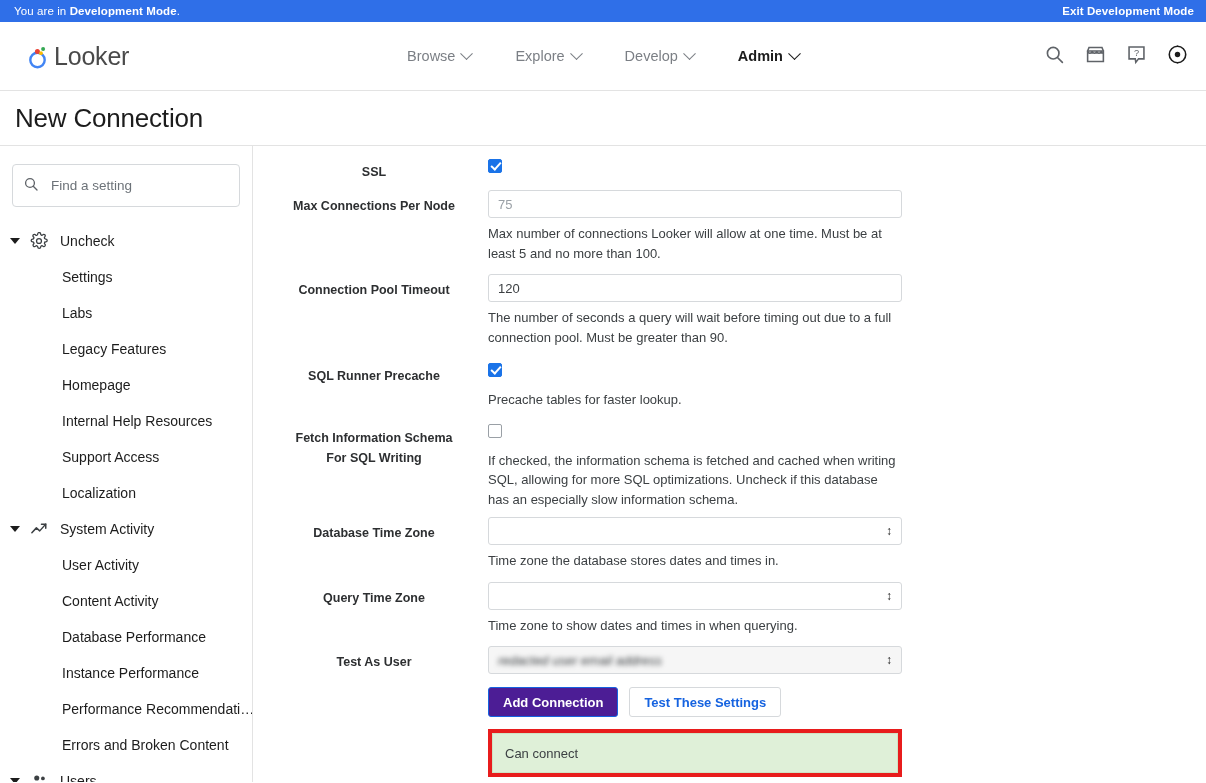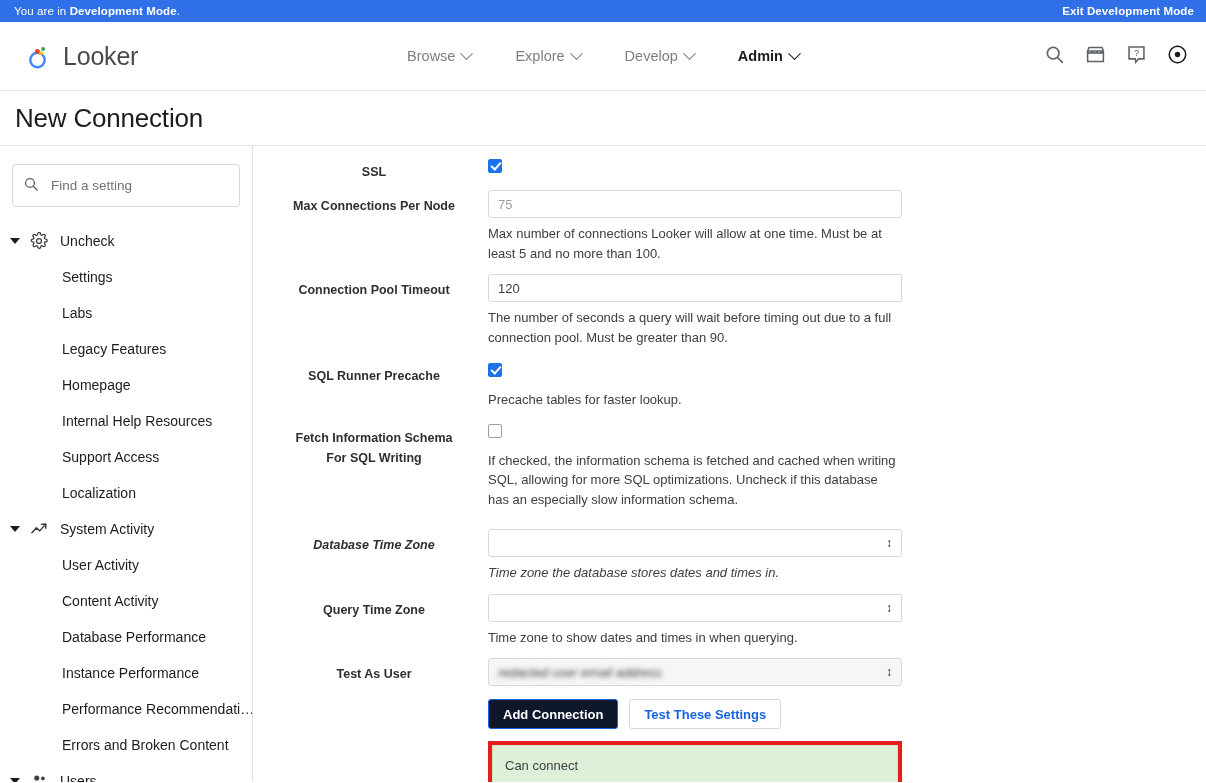--- a/index.html
+++ b/index.html
@@ -30,21 +30,21 @@
 
   
   #topnav {
     height: 69px;
     border-bottom: 1px solid #e3e3e3;
     display: flex;
     align-items: center;
     position: relative;
     padding: 0 18px 0 24px;
   }
-  #brand { display: flex; align-items: center; gap: 9px; }
+  #brand { display: flex; align-items: center; }
   #brand .logo { width: 30px; height: 30px; position: relative; }
   #brand .wordmark {
     font-size: 25px; color: #4a4a4a; font-weight: 400; letter-spacing: -.2px;
   }
   #mainmenu {
     position: absolute;
     left: 0; right: 0;
     display: flex;
     justify-content: center;
     gap: 44px;
@@ -231,21 +231,21 @@
   .btn {
     height: 30px;
     border-radius: 3px;
     font-family: inherit;
     font-size: 13px;
     font-weight: 700;
     display: inline-flex; align-items: center; justify-content: center;
     cursor: pointer;
     padding: 0 14px;
   }
-  .btn-primary { background: #0f172a; color: #fff; border: 1px solid #1663e0; }
+  .btn-primary { background: #4c1d95; color: #fff; border: 1px solid #1663e0; }
   .btn-secondary { background: #fff; color: #1663e0; border: 1px solid #d6d9dc; }
 
   
   #result-panel {
     margin-top: 12px;
     width: 414px;
     border: 4px solid #e81c1c;
     background: #dff0d8;
     padding: 0;
   }
@@ -432,21 +432,21 @@
     </div>
 
     <div class="form-row" style="margin-top:12px;">
       <div class="f-label">Fetch Information Schema For SQL Writing</div>
       <div class="f-field">
         <span class="cbx off"></span>
         <div class="f-help" style="margin-top:11px;">If checked, the information schema is fetched and cached when writing SQL, allowing for more SQL optimizations. Uncheck if this database has an especially slow information schema.</div>
       </div>
     </div>
 
-    <div class="form-row" style="margin-top:20px;font-style:italic;">
+    <div class="form-row" style="margin-top:8px;">
       <div class="f-label">Database Time Zone</div>
       <div class="f-field">
         <div class="f-select">
           <span></span>
           <span class="sel-arrow">↕</span>
         </div>
         <div class="f-help">Time zone the database stores dates and times in.</div>
       </div>
     </div>
 

